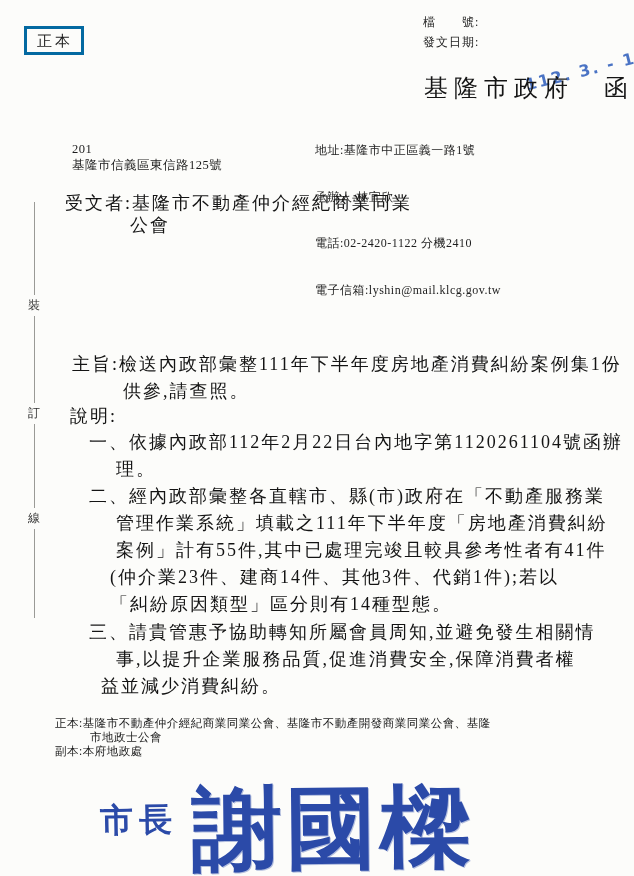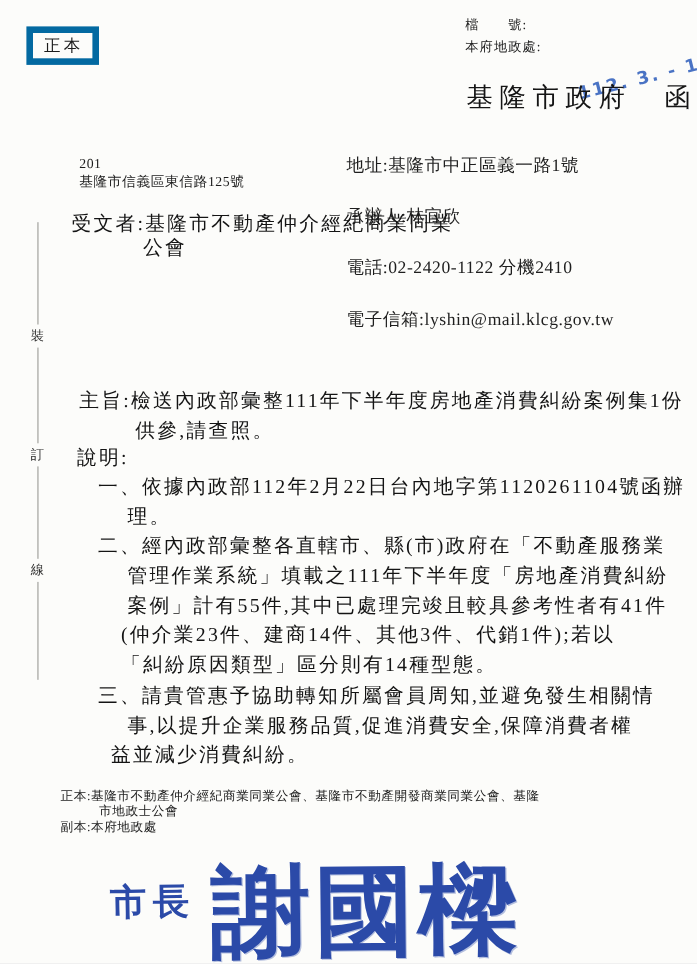--- a/index.html
+++ b/index.html
@@ -7,31 +7,31 @@
     position:relative;
     width:634px;height:876px;
     margin:0 auto;
     background:#fcfcfa;
     font-family:"Liberation Serif","DejaVu Serif",serif;
     color:#1c1c1c;
     overflow:hidden;
   }
   .abs{position:absolute;white-space:pre;}
   .copy-box{
-    border:6px solid #0369a1;
+    border:3px solid #0369a1;
     font-size:15px;letter-spacing:3px;
     padding:4px 8px 3px 10px;
     background:#fcfcfa;
   }
   .tr-label{font-size:12px;letter-spacing:1px;color:#222;}
   .doc-title{
     left:0;right:0;text-align:center;
     font-size:24px;letter-spacing:6px;color:#151515;
   }
-  .agency{font-size:16px;line-height:15.5px;letter-spacing:0.5px;color:#1e1e1e;}
+  .agency{font-size:12px;line-height:15.5px;letter-spacing:0.5px;color:#1e1e1e;}
   .addr-small{font-size:12.5px;letter-spacing:0.5px;}
   .recipient{font-size:18px;letter-spacing:2px;color:#141414;}
   .meta{font-size:13px;letter-spacing:1.5px;line-height:20px;color:#1b1b1b;}
   .body-line{font-size:18px;letter-spacing:2px;color:#141414;}
   .footer-line{font-size:11.5px;letter-spacing:0.5px;color:#1b1b1b;}
   .bind-line{width:1px;background:#9a9a96;}
   .bind-char{font-size:12px;color:#2f2f2f;background:#fcfcfa;padding:2px 0;}
   .date-stamp{
     font-size:16px;font-weight:bold;letter-spacing:2px;
     transform:rotate(-14deg);
@@ -50,21 +50,21 @@
 </head>
 <body>
 
 <div class="page">
 
   <div class="abs" style="left:8px;top:14px;">
     <span class="copy-box">正本</span>
   </div>
 
   <div class="abs tr-label" style="left:423px;top:14px;">檔　　號:</div>
-  <div class="abs tr-label" style="left:423px;top:34px;">本府地政處:</div>
+  <div class="abs tr-label" style="left:423px;top:34px;">發文日期:</div>
 
   <div class="abs date-stamp" style="left:524px;top:62px;color:#4a73c4;">112. 3. - 1</div>
 
   <div class="abs doc-title" style="top:72px;text-align:right;">基隆市政府　函</div>
 
   <div class="abs agency" style="left:315px;top:112px;">
     <div>地址:基隆市中正區義一路1號</div>
     <div>承辦人:林宜欣</div>
     <div>電話:02-2420-1122 分機2410</div>
     <div>電子信箱:lyshin@mail.klcg.gov.tw</div>

